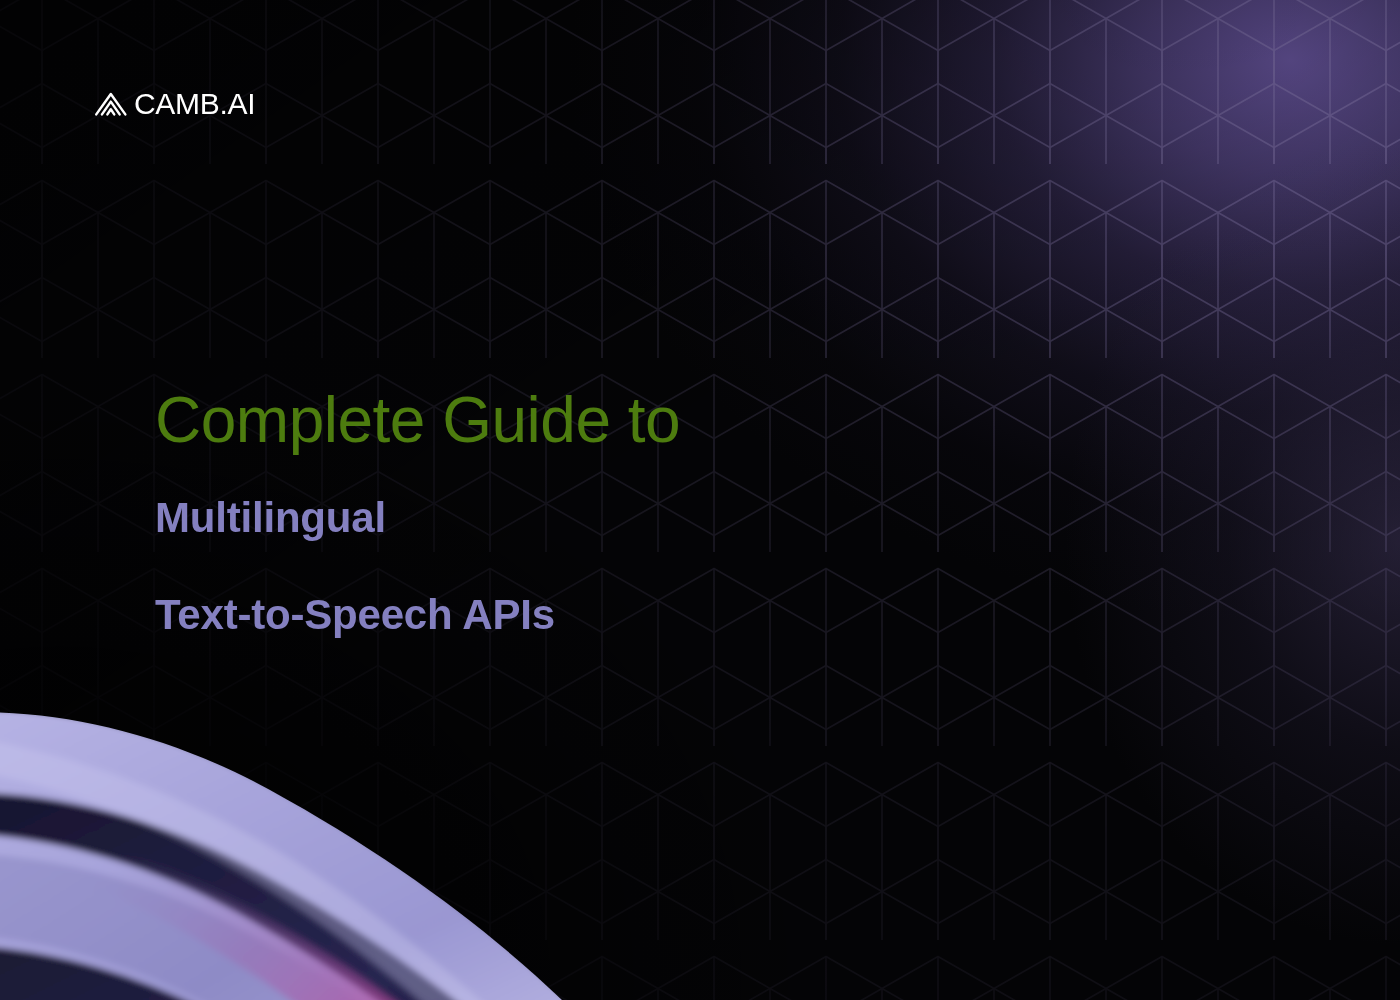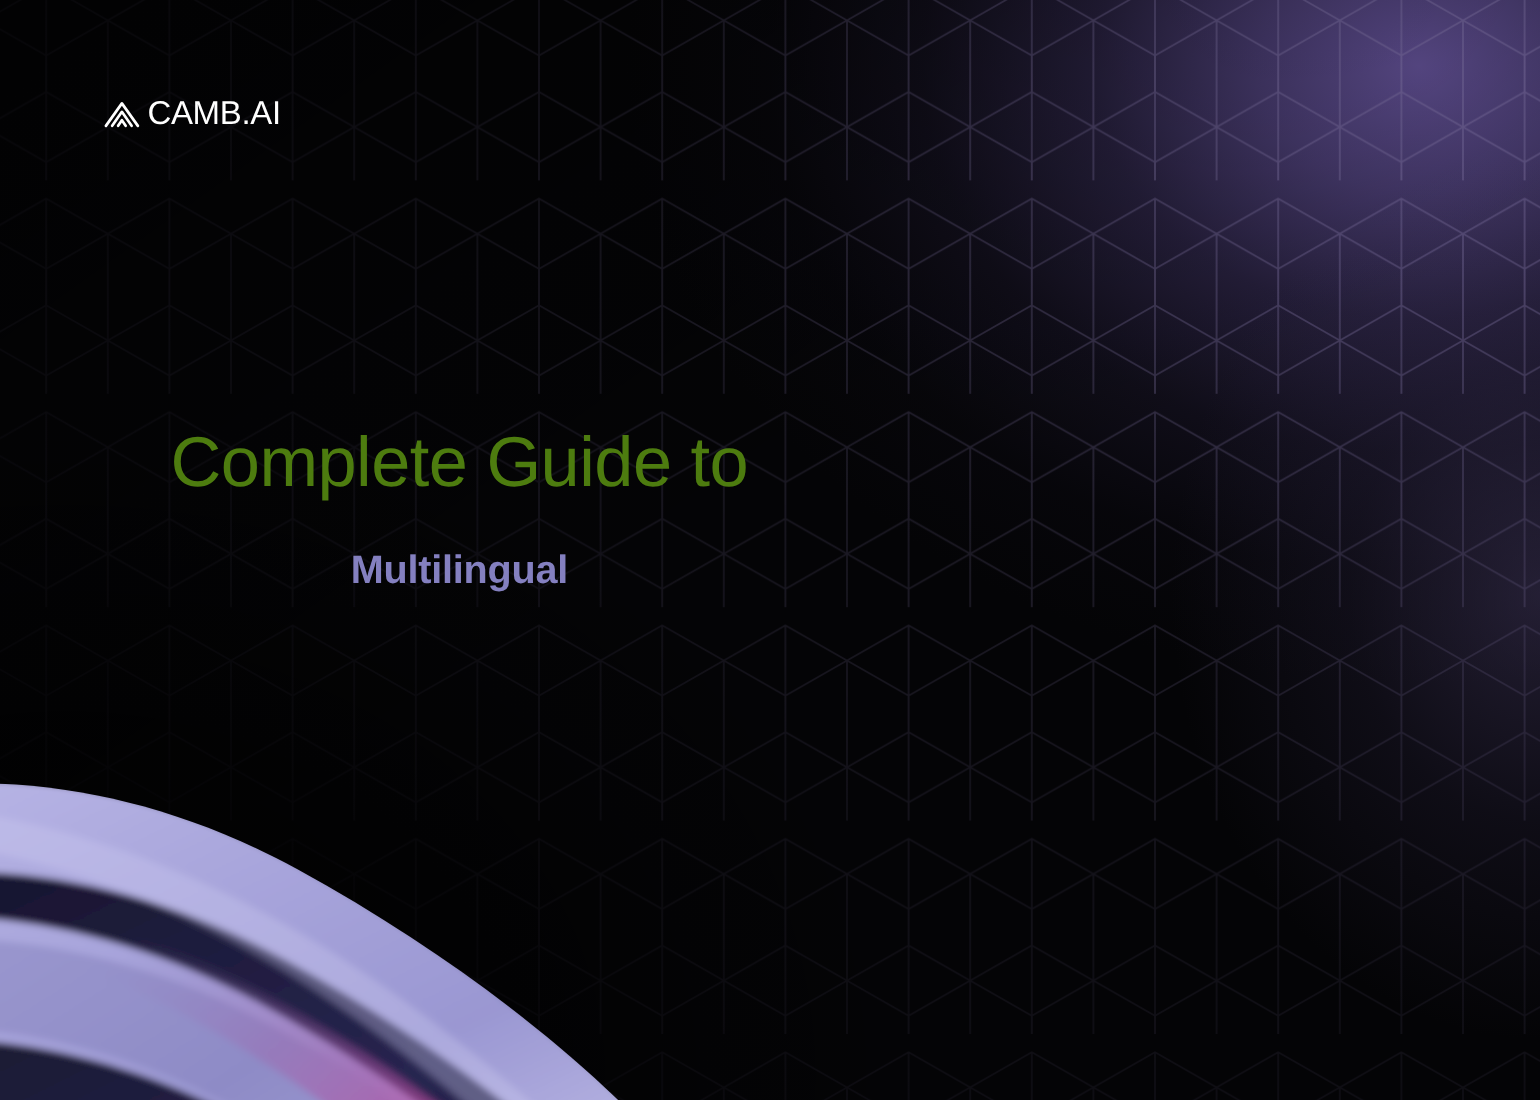--- a/index.html
+++ b/index.html
@@ -115,24 +115,23 @@
     white-space: nowrap;
   }
   #headline .line-light {
     color: #4d7c0f;
     font-size: 64px;
     font-weight: 400;
     letter-spacing: -0.5px;
   }
   #headline .line-accent {
     color: #8480c0;
-    font-size: 36px;
+    font-size: 42px;
     font-weight: 700;
     letter-spacing: -0.2px;
-    text-align: center;
   }
 </style>
 </head>
 <body>
 
 <div id="stage">
 
   <div class="bg-layer" id="bg-base"></div>
 
   <div class="bg-layer" id="bg-glow-main"></div>
@@ -260,15 +259,16 @@
           <path d="M 16.2 32 L 19.8 26.6 L 23.4 32"></path>
         </g>
       </svg>
     </span>
     <span class="wordmark">CAMB.AI</span>
   </div>
 
   <div id="headline">
     <div class="line line-light">Complete Guide to</div>
     <div class="line line-accent">Multilingual</div>
+    <div class="line line-accent">Text-to-Speech APIs</div>
   </div>
 
 </div>
 
 </body></html>

